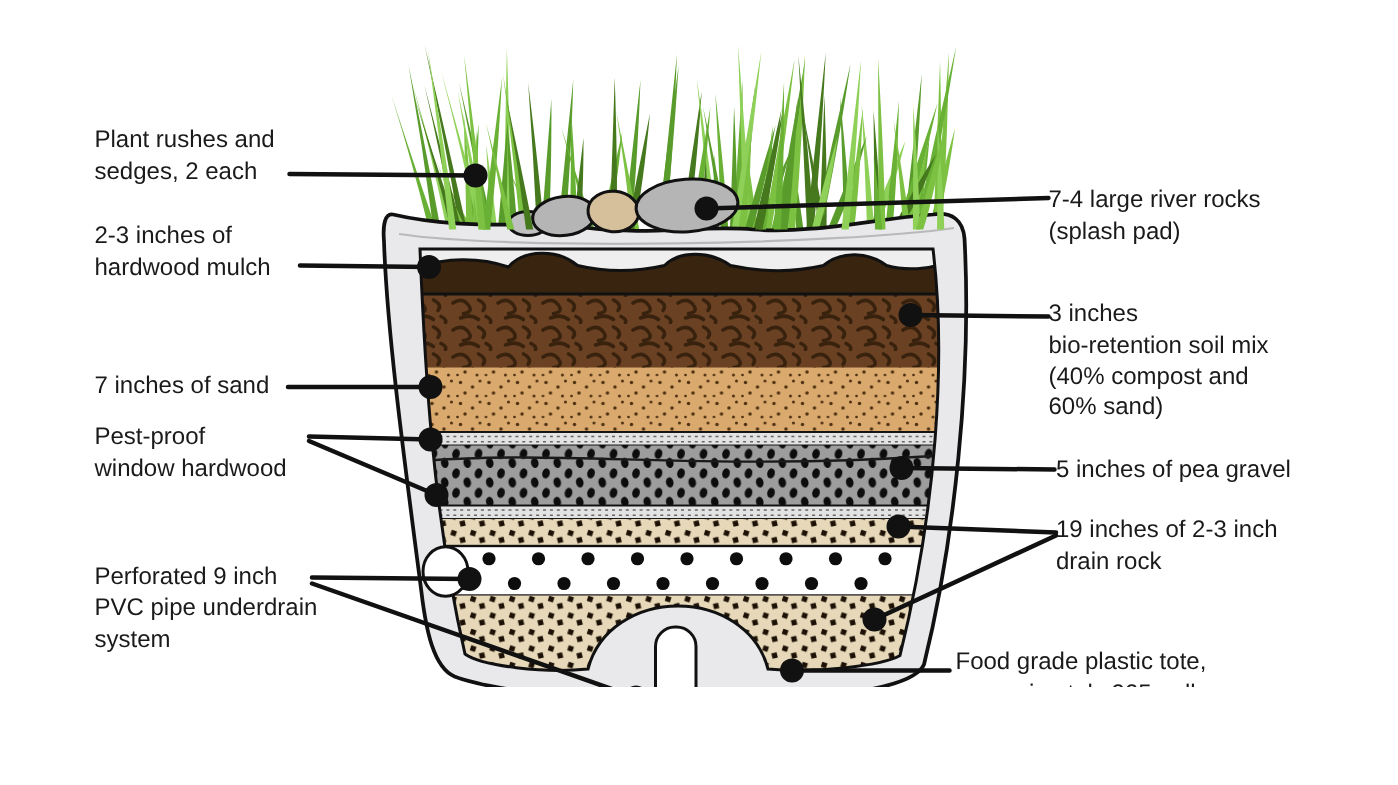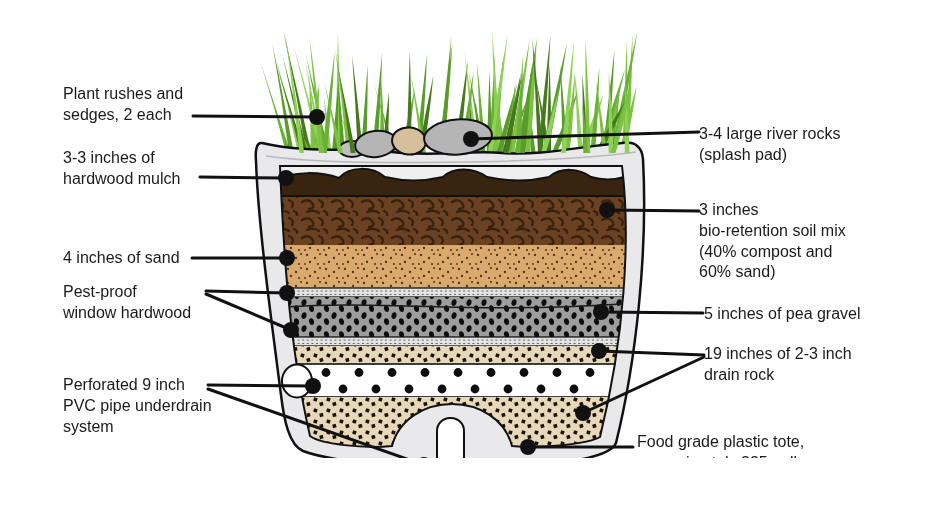--- a/index.html
+++ b/index.html
@@ -236,29 +236,29 @@
         <circle cx="601" cy="312" r="8"></circle>
         <circle cx="599" cy="351" r="8"></circle>
         <circle cx="583" cy="413" r="8"></circle>
         <circle cx="528" cy="447" r="8"></circle>
       </g>
 </svg>
 
 <div>
   <div class="lbl" style="left:63px;top:84px">Plant rushes and
 sedges, 2 each</div>
-  <div class="lbl" style="left:63px;top:148px">3-3 inches of
+  <div class="lbl" style="left:63px;top:148px">2-3 inches of
 hardwood mulch</div>
-  <div class="lbl" style="left:63px;top:248px">4 inches of sand</div>
+  <div class="lbl" style="left:63px;top:248px">7 inches of sand</div>
   <div class="lbl" style="left:63px;top:282px">Pest-proof
 window hardwood</div>
   <div class="lbl" style="left:63px;top:375px">Perforated 9 inch
 PVC pipe underdrain
 system</div>
-  <div class="lbl" style="left:699px;top:124px">3-4 large river rocks
+  <div class="lbl" style="left:699px;top:124px">7-4 large river rocks
 (splash pad)</div>
   <div class="lbl" style="left:699px;top:200px">3 inches
 bio-retention soil mix
 (40% compost and
 60% sand)</div>
   <div class="lbl" style="left:704px;top:304px">5 inches of pea gravel</div>
   <div class="lbl" style="left:704px;top:344px">19 inches of 2-3 inch
 drain rock</div>
   <div class="lbl" style="left:637px;top:432px">Food grade plastic tote,
 approximately 325 gallon

